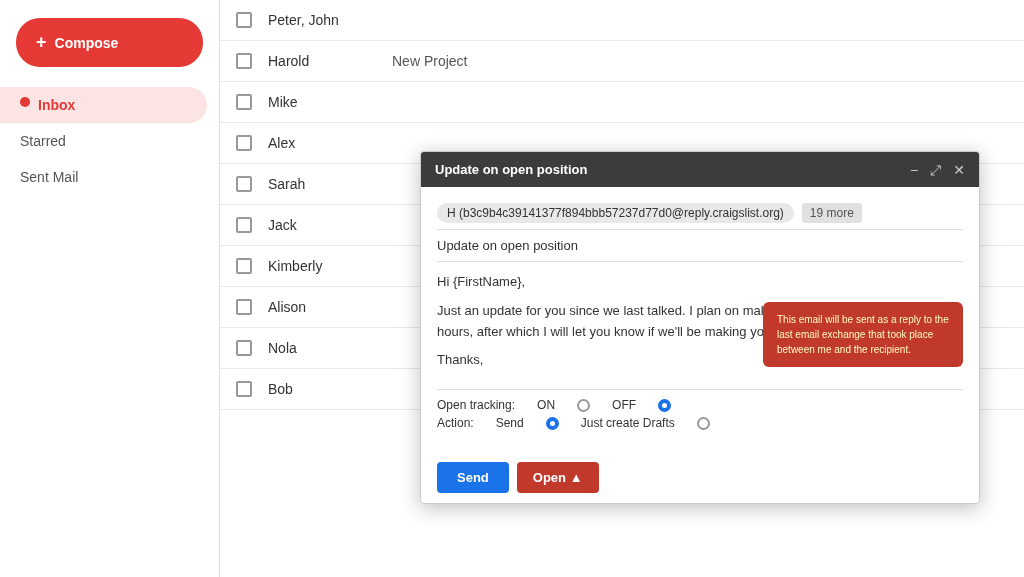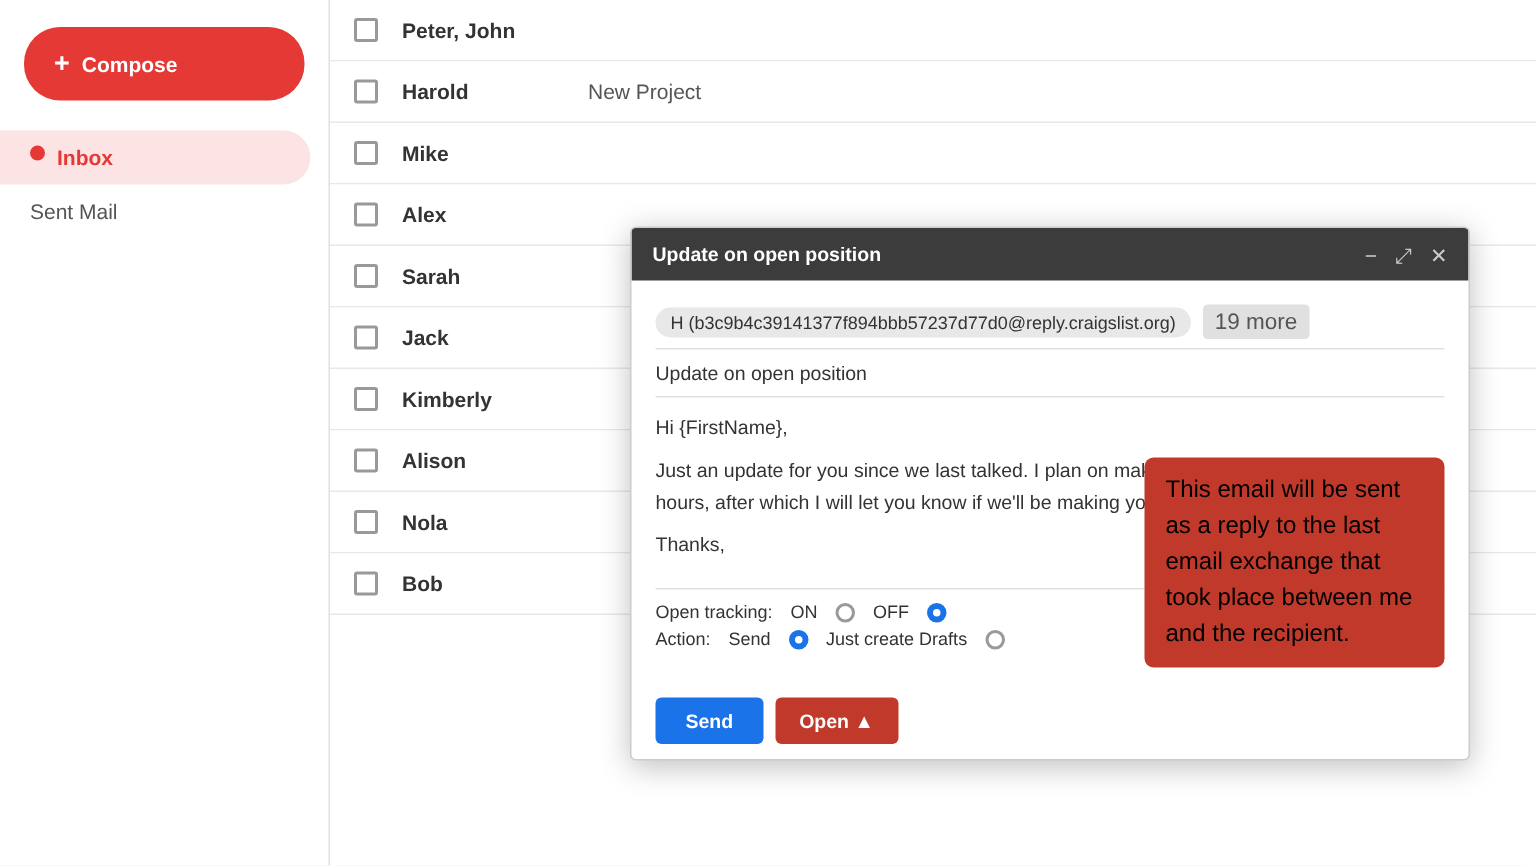--- a/index.html
+++ b/index.html
@@ -89,21 +89,21 @@
       width: 16px;
       height: 16px;
       border: 2px solid #999;
       border-radius: 2px;
       margin-right: 16px;
       flex-shrink: 0;
       background: #fff;
     }
     .email-row .sender {
       width: 124px;
-      font-weight: 700;
+      font-weight: 400;
       color: #333;
       flex-shrink: 0;
     }
     .email-row .subject {
       flex: 1;
       color: #555;
     }
 
     
     .modal {
@@ -161,21 +161,21 @@
       background: #e8e8e8;
       border-radius: 12px;
       padding: 3px 10px;
       font-size: 12px;
       color: #333;
     }
     .more-badge {
       background: #e0e0e0;
       border-radius: 3px;
       padding: 3px 8px;
-      font-size: 15px;
+      font-size: 12px;
       color: #555;
       cursor: pointer;
     }
     .subject-row {
       padding: 8px 0;
       border-bottom: 1px solid #e0e0e0;
       font-size: 13px;
       color: #333;
     }
     .email-body {
@@ -186,37 +186,37 @@
       position: relative;
     }
     .email-body p {
       margin-bottom: 8px;
     }
     .tooltip-bubble {
       position: absolute;
       right: 0;
       top: 40px;
       background: #c0392b;
-      color: #000000;
-      font-size: 16px;
+      color: #fef9c3;
+      font-size: 10px;
       padding: 10px 14px;
       border-radius: 6px;
       width: 200px;
       line-height: 1.5;
     }
     .options-section {
       border-top: 1px solid #e0e0e0;
       padding: 8px 0;
       font-size: 12px;
       color: #333;
     }
     .option-line {
       display: flex;
       align-items: center;
-      gap: 12px;
+      gap: 22px;
       margin-bottom: 4px;
     }
     .radio-btn {
       width: 13px;
       height: 13px;
       border-radius: 50%;
       border: 2px solid #999;
       display: inline-flex;
       align-items: center;
       justify-content: center;
@@ -266,20 +266,23 @@
 
 <div class="sidebar">
   <button class="compose-btn">
     <span class="plus-icon">+</span>
     <span>Compose</span>
   </button>
   <ul class="sidebar-nav">
     <li class="active">
       <span class="dot"></span>
       <span>Inbox</span>
+    </li>
+    <li>
+      <span>Starred</span>
     </li>
     <li>
       <span>Sent Mail</span>
     </li>
   </ul>
 </div>
 
 <div class="main-content">
 
   <div class="email-list">

